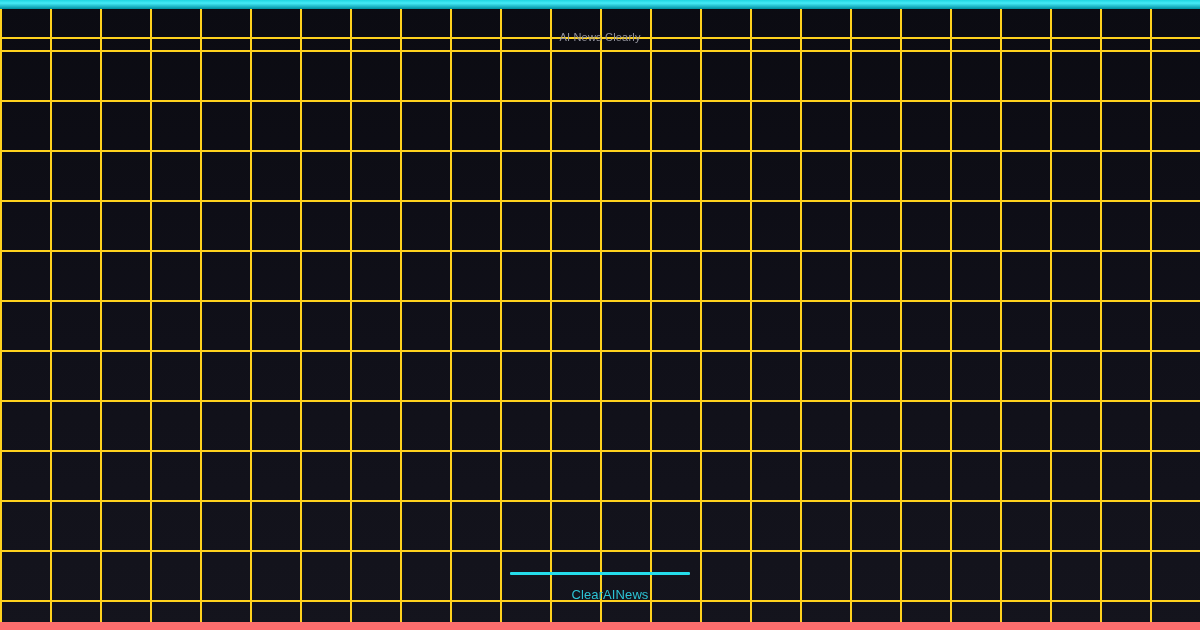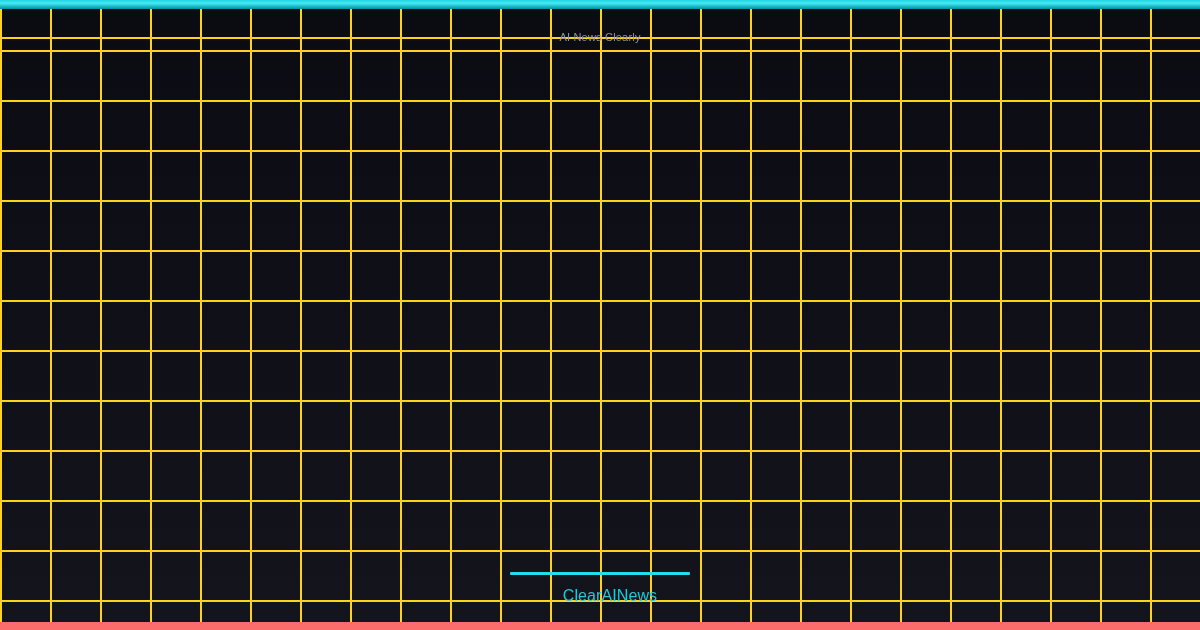--- a/index.html
+++ b/index.html
@@ -69,21 +69,21 @@
     height: 3px;
     background: #25dcea;
     border-radius: 1px;
     z-index: 2;
   }
   .brand-name {
     position: absolute;
     top: 587px; left: 0; right: 0;
     text-align: center;
     color: #2cc3d5;
-    font-size: 16px;
+    font-size: 13px;
     letter-spacing: 0.1px;
     z-index: 2;
     padding-left: 20px;
   }
 </style>
 </head>
 <body>
 
 <div class="card">
   <div class="top-bar"></div>

